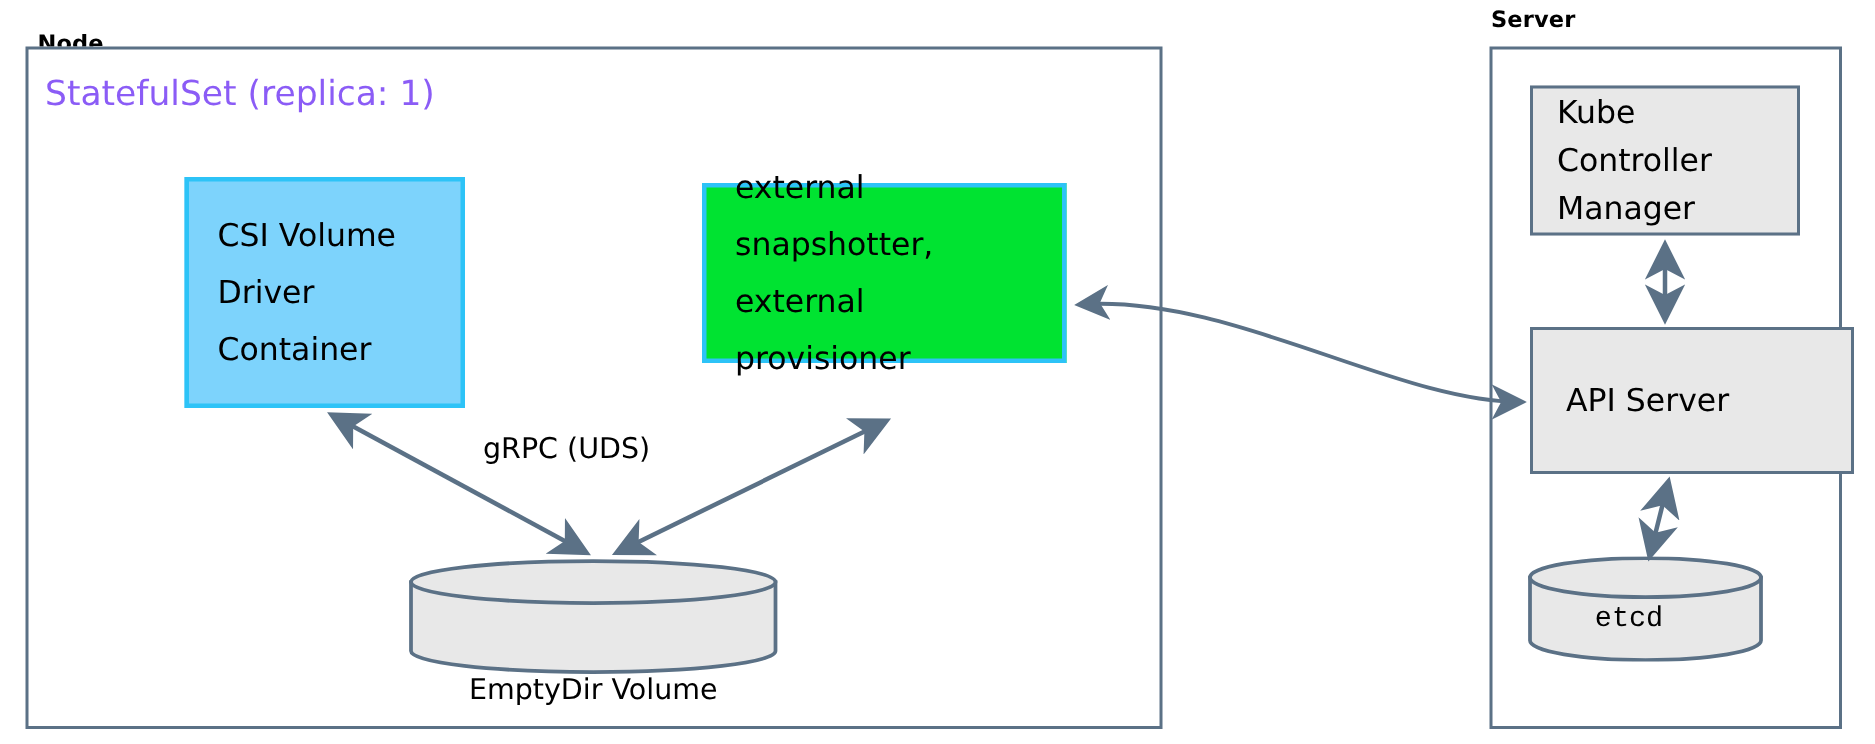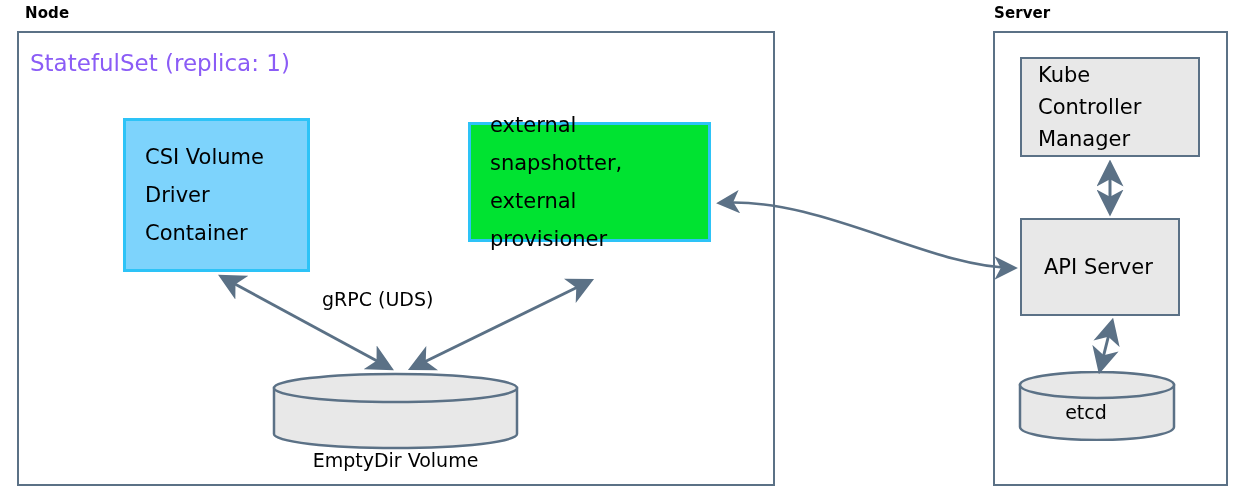--- a/index.html
+++ b/index.html
@@ -117,21 +117,21 @@
     width: 1250px;
     height: 496px;
     pointer-events: none;
   }
 </style>
 </head>
 <body>
 
 <div id="canvas">
 
-  <div class="group-label" style="left:25px; top:4px;">Node</div>
+  <div class="group-label" style="left:25px; top:20px;">Node</div>
 
   <div class="container-box" style="left:17px; top:31px; width:758px; height:455px;"></div>
 
   <div class="node-title" style="left:30px; top:50px;">StatefulSet (replica: 1)</div>
 
   <div class="box box-orange" style="left:123px; top:118px; width:187px; height:154px;">
     <span class="box-text">CSI Volume
 Driver
 Container</span>
   </div>
@@ -156,25 +156,25 @@
   <div class="group-label" style="left:994px; top:4px;">Server</div>
 
   <div class="container-box" style="left:993px; top:31px; width:235px; height:455px;"></div>
 
   <div class="box box-gray" style="left:1020px; top:57px; width:180px; height:100px;padding-left:16px;">
     <span class="box-text">Kube
 Controller
 Manager</span>
   </div>
 
-  <div class="box box-gray centered-text" style="left:1020px; top:218px; width:160px; height:98px;">
+  <div class="box box-gray centered-text" style="left:1020px; top:218px; width:216px; height:98px;">
     <span class="box-text">API Server</span>
   </div>
 
-  <div class="cylinder" style="left:1018px; top:371px; width:164px; height:70px;">
+  <div class="cylinder" style="left:1018px; top:371px; width:164px; height:70px;font-family:Liberation Mono, monospace;">
     <svg width="158" height="70" viewBox="0 0 158 70">
       <path d="M2,14 L2,56 A 77,13 0 0 0 156,56 L156,14 Z" fill="#e8e8e8" stroke="#5b7186" stroke-width="2.5"></path>
       <ellipse cx="79" cy="14" rx="77" ry="13" fill="#e8e8e8" stroke="#5b7186" stroke-width="2.5"></ellipse>
     </svg>
     <span class="cyl-label" style="top:30px; left:-28px; text-align:center;">etcd</span>
   </div>
 
   <svg class="overlay" viewBox="0 0 1250 496">
     <defs>
       <marker id="arrowA" viewBox="0 0 12 12" refX="10" refY="6" markerWidth="9" markerHeight="9" orient="auto-start-reverse">

